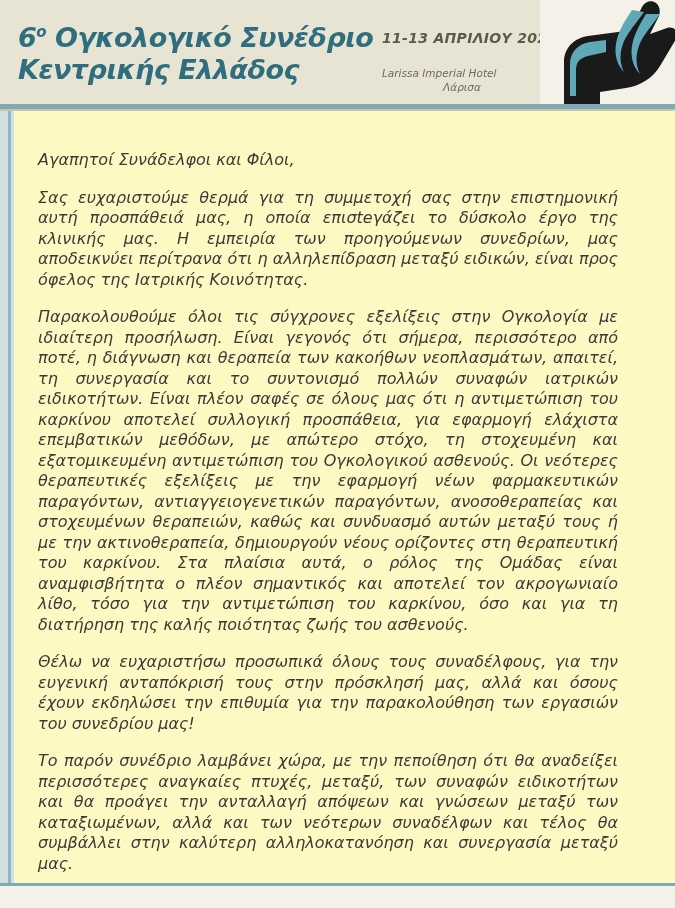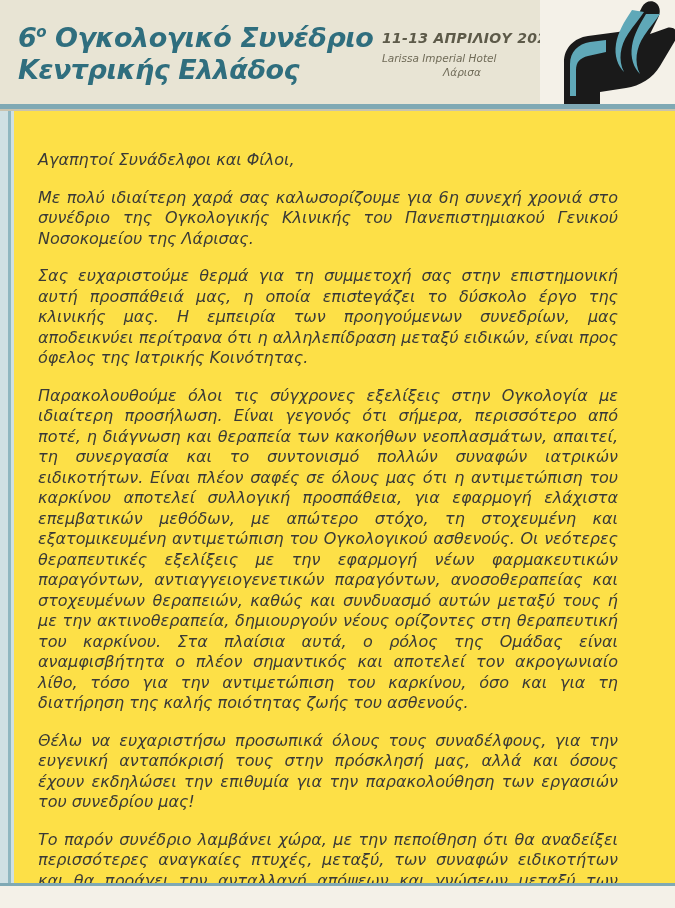--- a/index.html
+++ b/index.html
@@ -10,21 +10,21 @@
     width: 675px;
     height: 908px;
     background: #f2efe6;
     font-family: "DejaVu Sans", sans-serif;
     overflow: hidden;
   }
   .page {
     position: relative;
     width: 675px;
     height: 908px;
-    background: #fde047;
+    background: #fef9c3;
     box-sizing: border-box;
   }
 
   
   .header {
     position: relative;
     width: 675px;
     height: 104px;
     background: #e8e4d4;
     overflow: hidden;
@@ -69,21 +69,21 @@
   }
   .meta-dates {
     font-size: 14px;
     font-weight: bold;
     letter-spacing: 0.3px;
     color: #5d5a49;
     white-space: nowrap;
   }
   .meta-venue {
     font-size: 10.5px;
-    margin-top: 6px;
+    margin-top: 21px;
     color: #6f6a57;
     white-space: nowrap;
   }
   .meta-city {
     font-size: 10.5px;
     margin-top: 2px;
     color: #6f6a57;
     text-align: center;
   }
 
@@ -234,21 +234,20 @@
   </div>
   <div class="header-rule"></div>
   <div class="header-rule2"></div>
 
   <div class="leftbar"></div>
   <div class="leftbar-inner"></div>
 
   <div class="content">
 
     <p class="para nojust">Αγαπητοί Συνάδελφοι και Φίλοι,</p>
-    <p class="para">Με πολύ ιδιαίτερη χαρά σας καλωσορίζουμε για 6η συνεχή χρονιά στο συνέδριο της Ογκολογικής Κλινικής του Πανεπιστημιακού Γενικού Νοσοκομείου της Λάρισας.</p>
     <p class="para">Σας ευχαριστούμε θερμά για τη συμμετοχή σας στην επιστημονική αυτή προσπάθειά μας, η οποία επισteγάζει το δύσκολο έργο της κλινικής μας. Η εμπειρία των προηγούμενων συνεδρίων, μας αποδεικνύει περίτρανα ότι η αλληλεπίδραση μεταξύ ειδικών, είναι προς όφελος της Ιατρικής Κοινότητας.</p>
     <p class="para">Παρακολουθούμε όλοι τις σύγχρονες εξελίξεις στην Ογκολογία με ιδιαίτερη προσήλωση. Είναι γεγονός ότι σήμερα, περισσότερο από ποτέ, η διάγνωση και θεραπεία των κακοήθων νεοπλασμάτων, απαιτεί, τη συνεργασία και το συντονισμό πολλών συναφών ιατρικών ειδικοτήτων. Είναι πλέον σαφές σε όλους μας ότι η αντιμετώπιση του καρκίνου αποτελεί συλλογική προσπάθεια, για εφαρμογή ελάχιστα επεμβατικών μεθόδων, με απώτερο στόχο, τη στοχευμένη και εξατομικευμένη αντιμετώπιση του Ογκολογικού ασθενούς. Οι νεότερες θεραπευτικές εξελίξεις με την εφαρμογή νέων φαρμακευτικών παραγόντων, αντιαγγειογενετικών παραγόντων, ανοσοθεραπείας και στοχευμένων θεραπειών, καθώς και συνδυασμό αυτών μεταξύ τους ή με την ακτινοθεραπεία, δημιουργούν νέους ορίζοντες στη θεραπευτική του καρκίνου. Στα πλαίσια αυτά, ο ρόλος της Ομάδας είναι αναμφισβήτητα ο πλέον σημαντικός και αποτελεί τον ακρογωνιαίο λίθο, τόσο για την αντιμετώπιση του καρκίνου, όσο και για τη διατήρηση της καλής ποιότητας ζωής του ασθενούς.</p>
     <p class="para">Θέλω να ευχαριστήσω προσωπικά όλους τους συναδέλφους, για την ευγενική ανταπόκρισή τους στην πρόσκλησή μας, αλλά και όσους έχουν εκδηλώσει την επιθυμία για την παρακολούθηση των εργασιών του συνεδρίου μας!</p>
     <p class="para">Το παρόν συνέδριο λαμβάνει χώρα, με την πεποίθηση ότι θα αναδείξει περισσότερες αναγκαίες πτυχές, μεταξύ, των συναφών ειδικοτήτων και θα προάγει την ανταλλαγή απόψεων και γνώσεων μεταξύ των καταξιωμένων, αλλά και των νεότερων συναδέλφων και τέλος θα συμβάλλει στην καλύτερη αλληλοκατανόηση και συνεργασία μεταξύ μας.</p>
 
     <p class="closing">Με ιδιαίτερη τιμή</p>
     <p class="signer-name">Αθανάσιος Κωτσάκης</p>
 
     <div class="signature">
       <svg width="230" height="60" viewBox="0 0 230 60">

